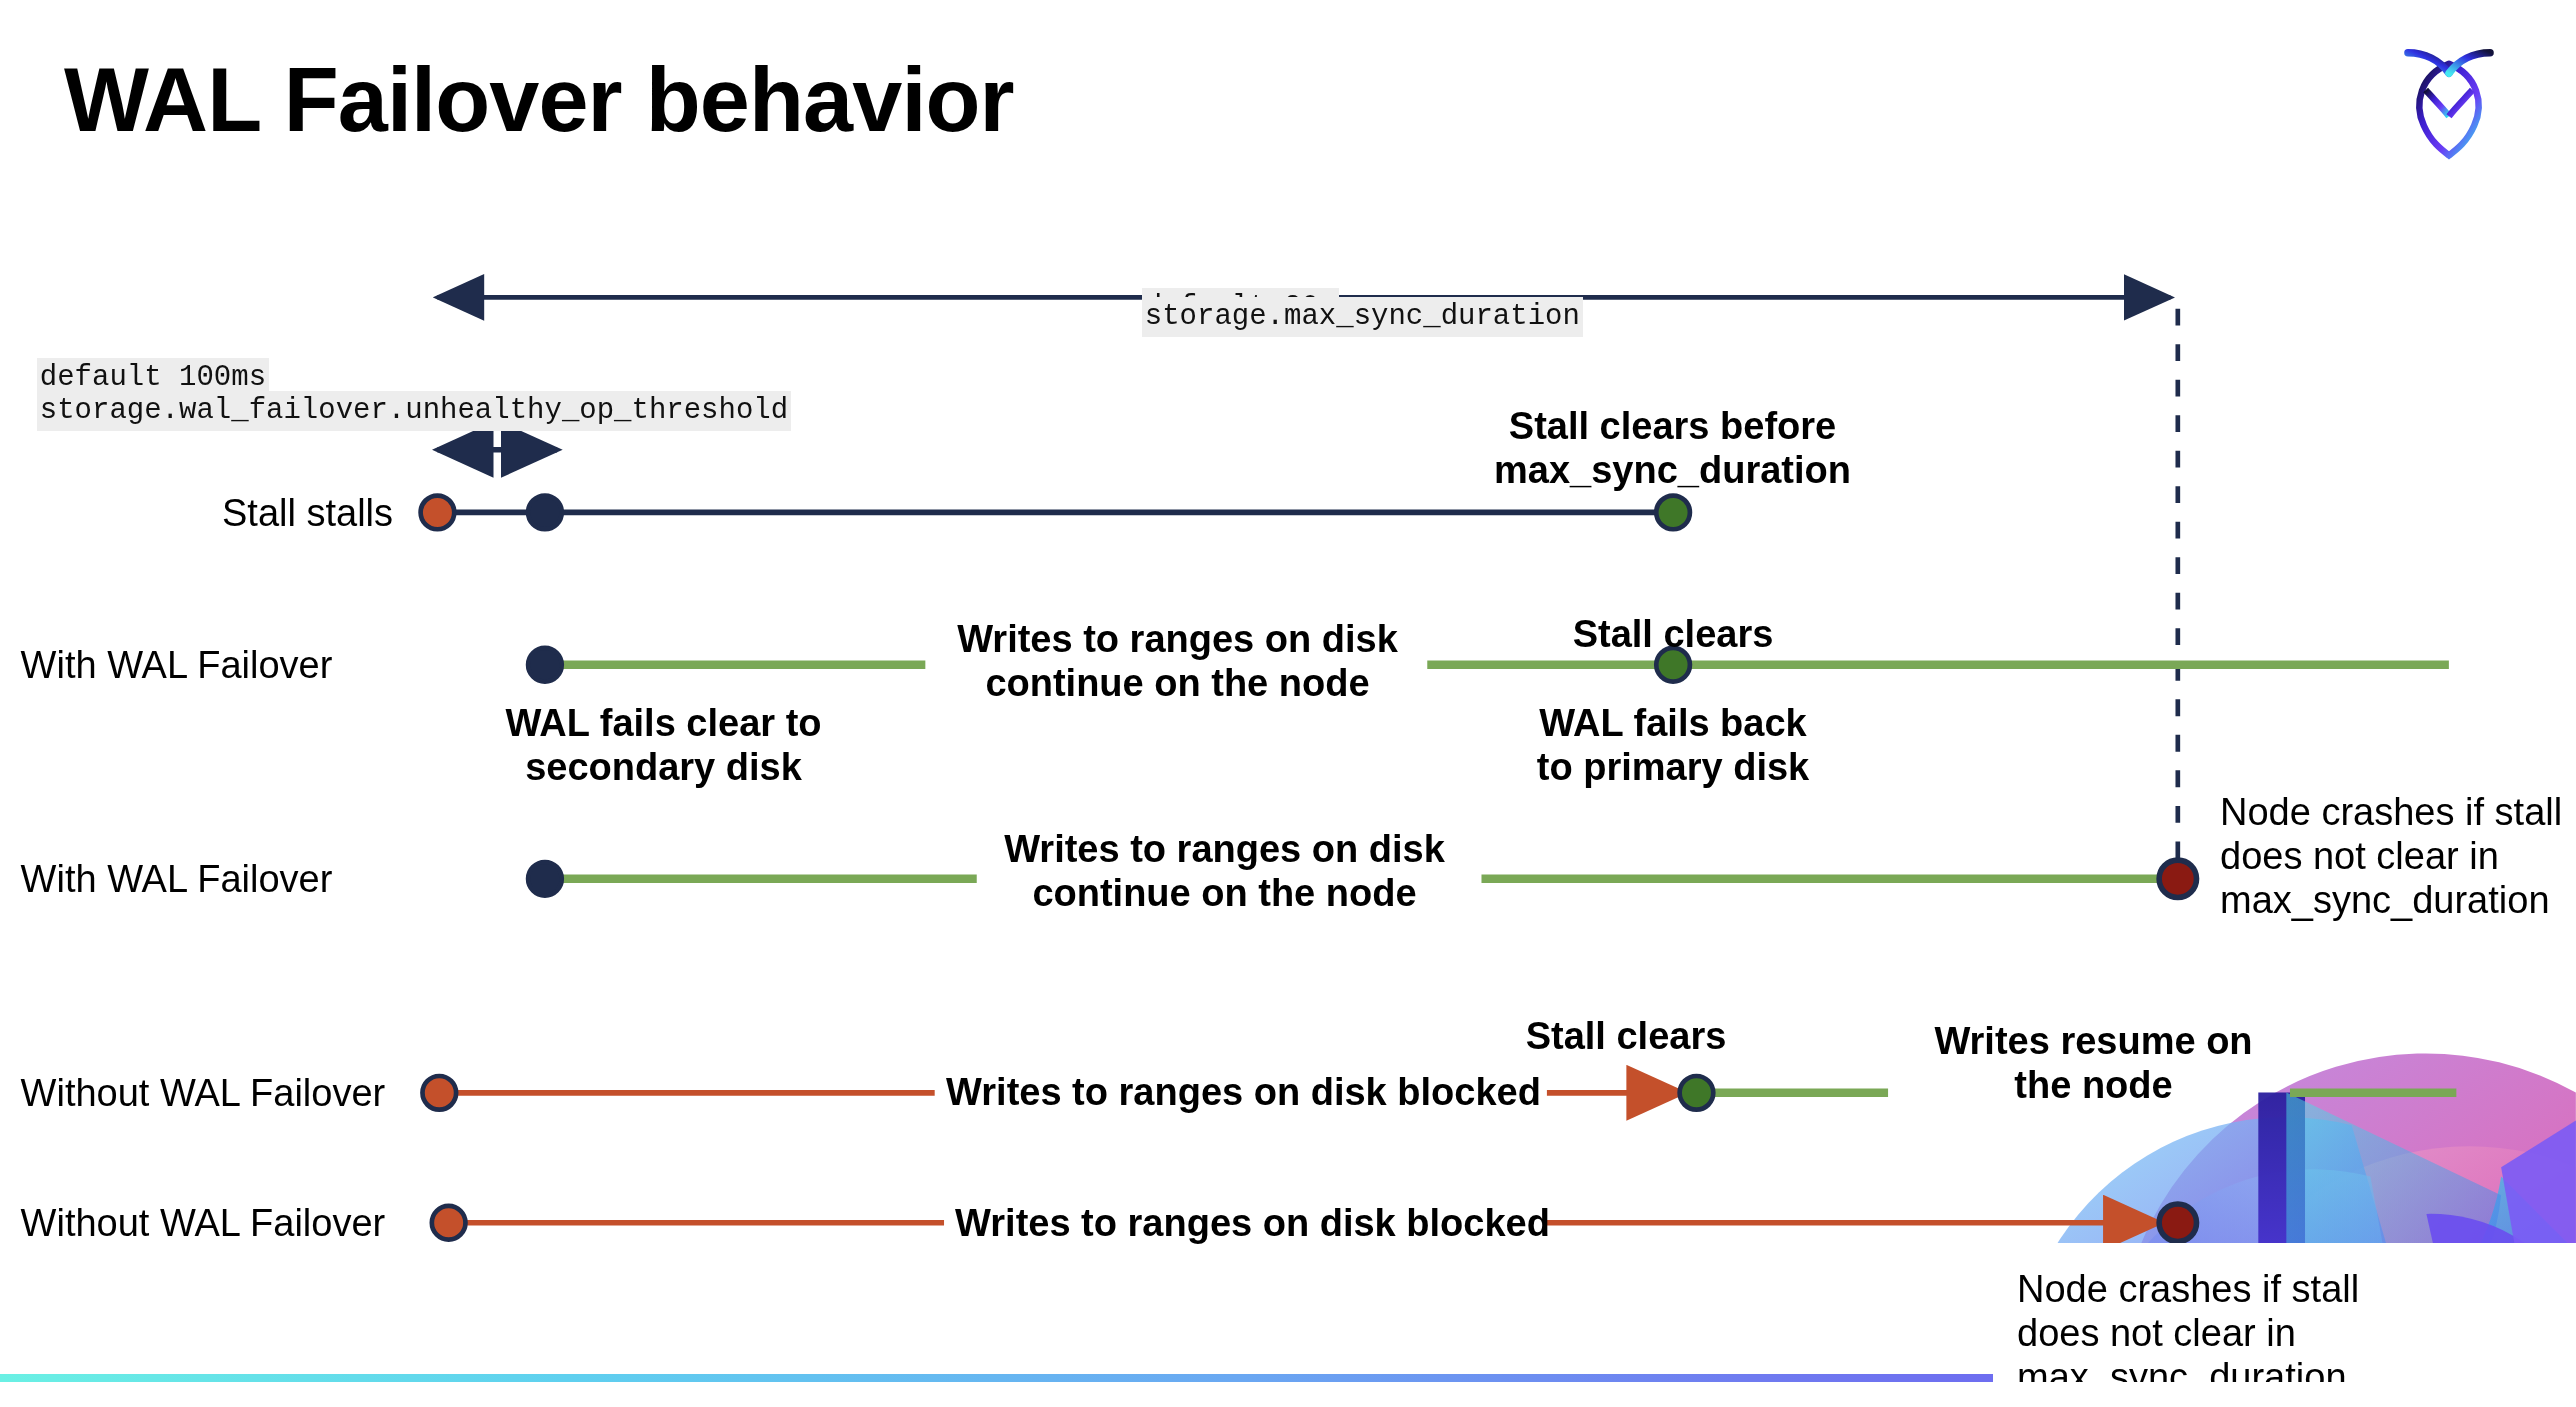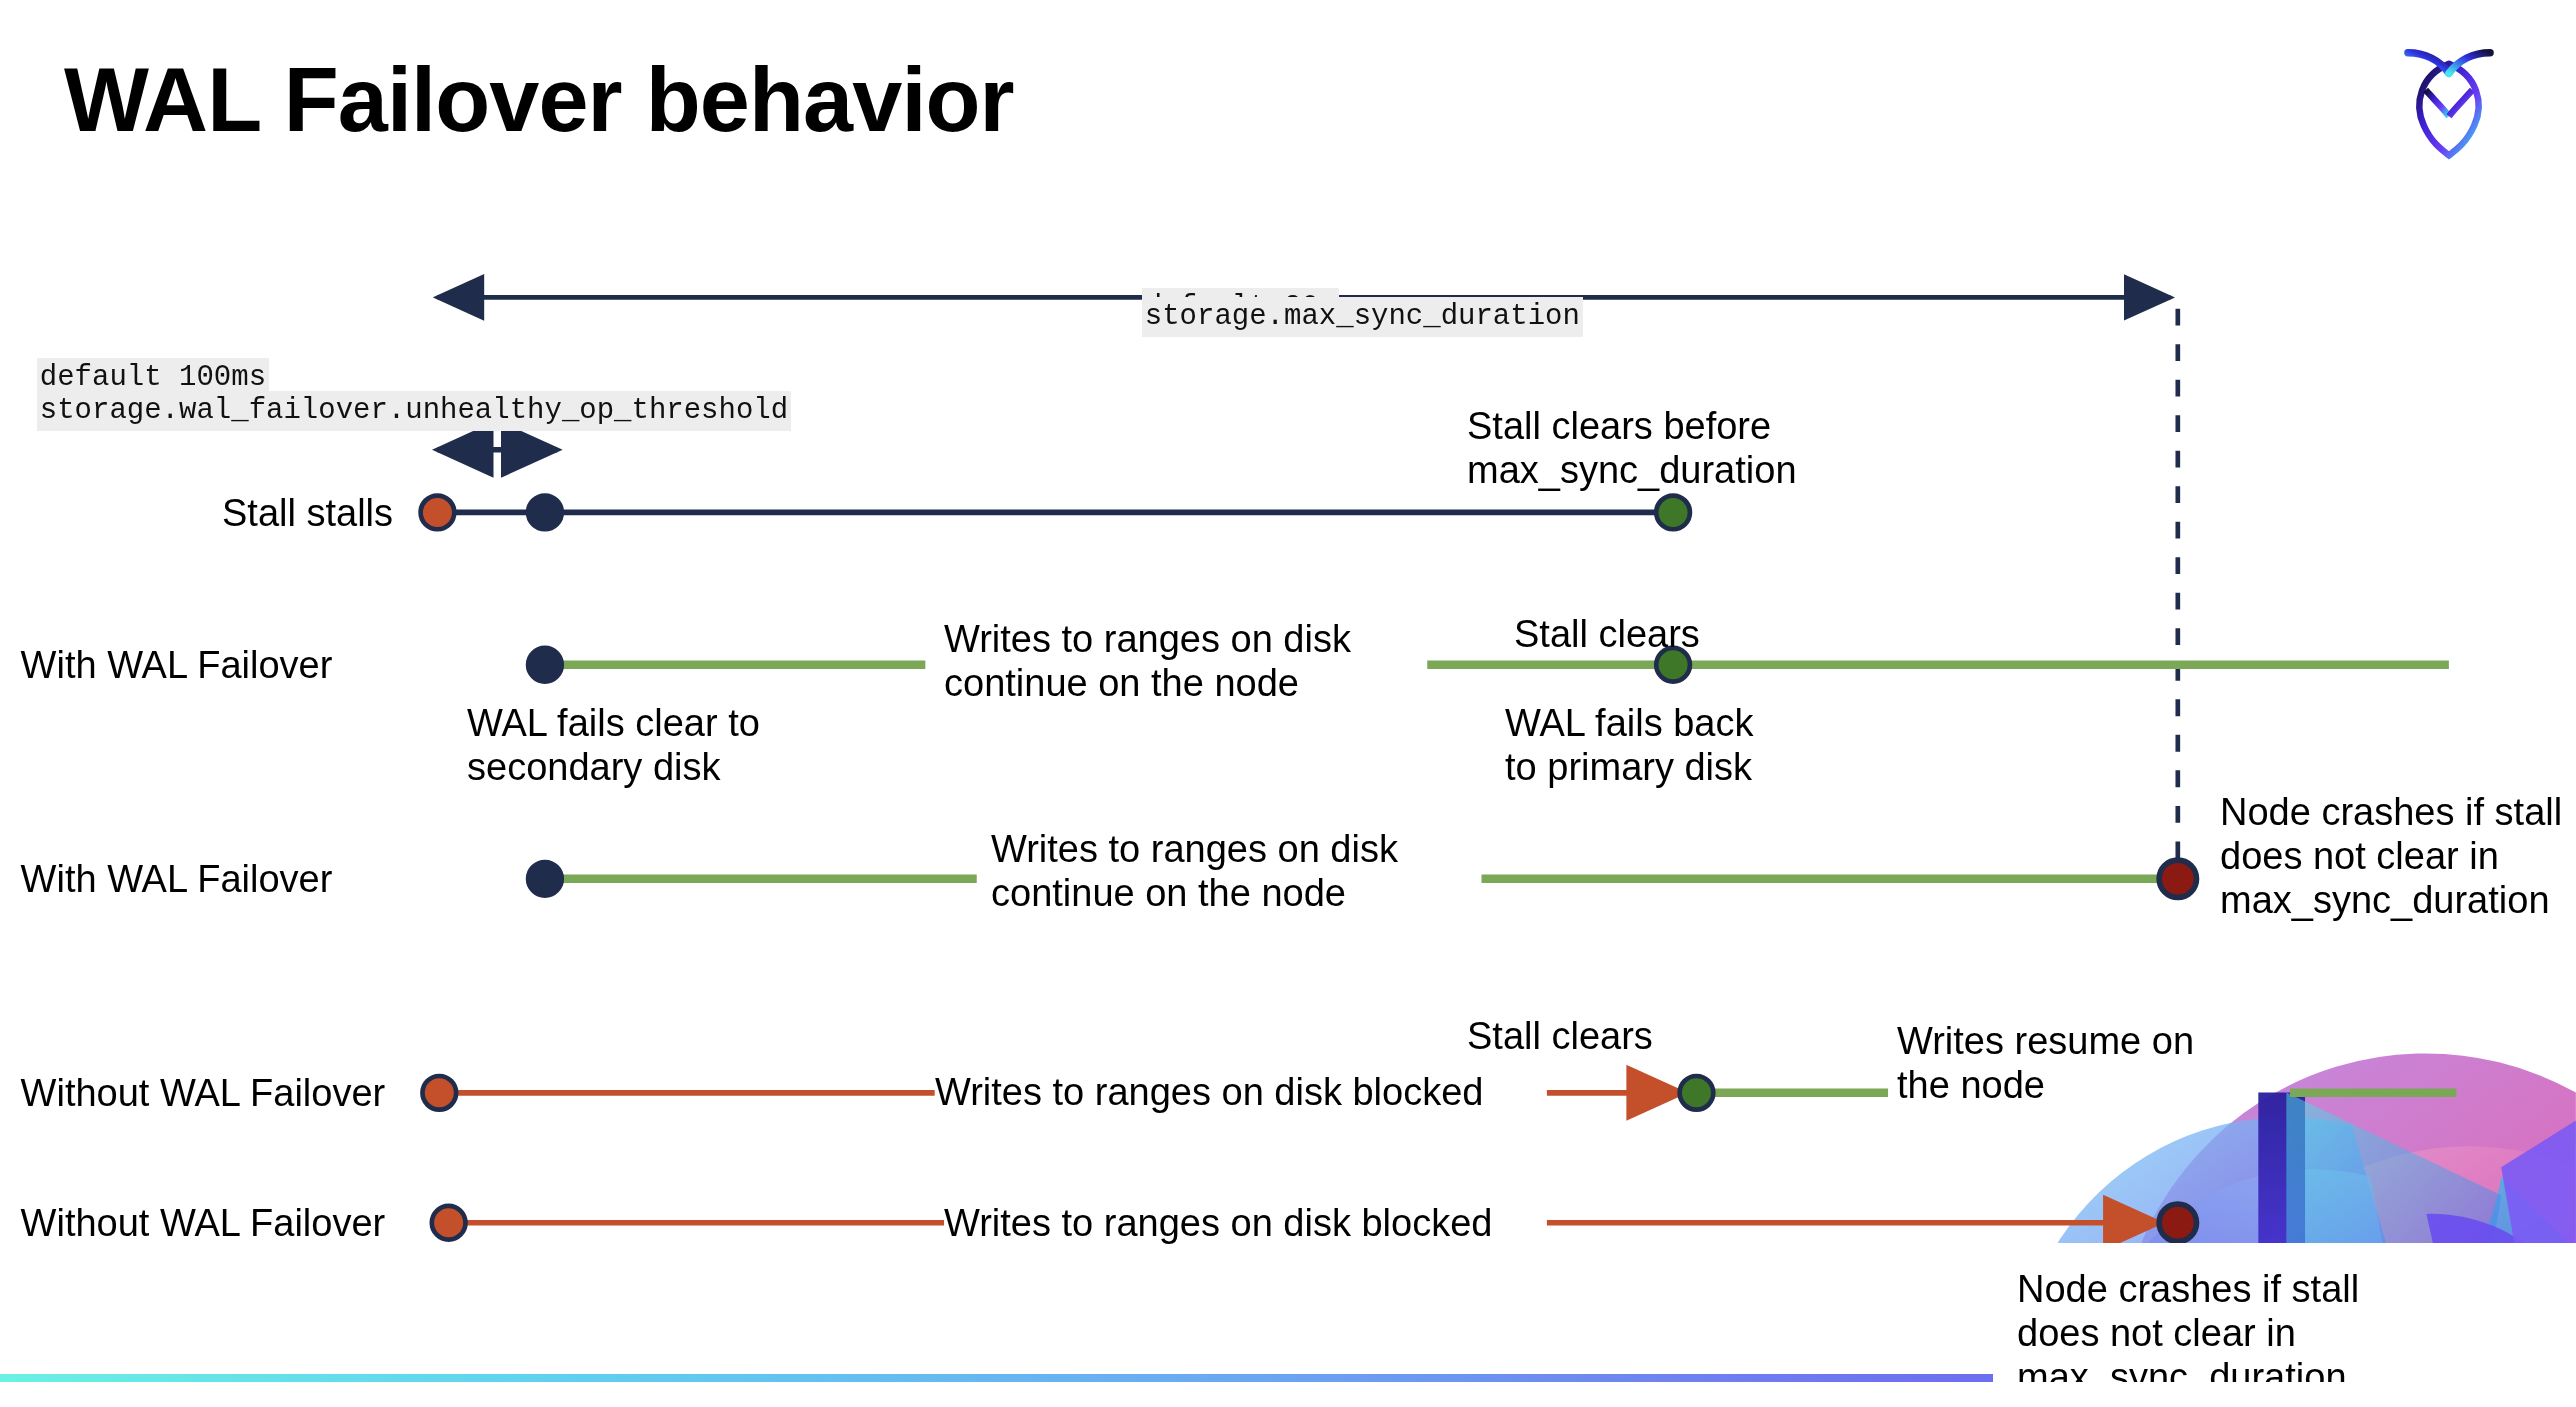--- a/index.html
+++ b/index.html
@@ -28,21 +28,21 @@
     font-size:29px;color:#111;background:#ededed;
     padding:1.9px 2.8px;white-space:nowrap;line-height:1.26;
   }
 
   
   .dtxt{
     position:absolute;color:#000;
     font-family:"Liberation Sans", sans-serif;
     font-size:38px;line-height:1.16;white-space:pre-line;
   }
-  .dtxt.c{}
+  .dtxt.c{text-align:center;font-weight:bold;}
   .dtxt.l{text-align:left;}
 
   .rowlabel{
     position:absolute;color:#000;font-size:38px;
     font-family:"Liberation Sans", sans-serif;white-space:nowrap;
   }
 
   
   .canvas{position:absolute;left:0;top:0;width:2576px;height:1408px;}
 

